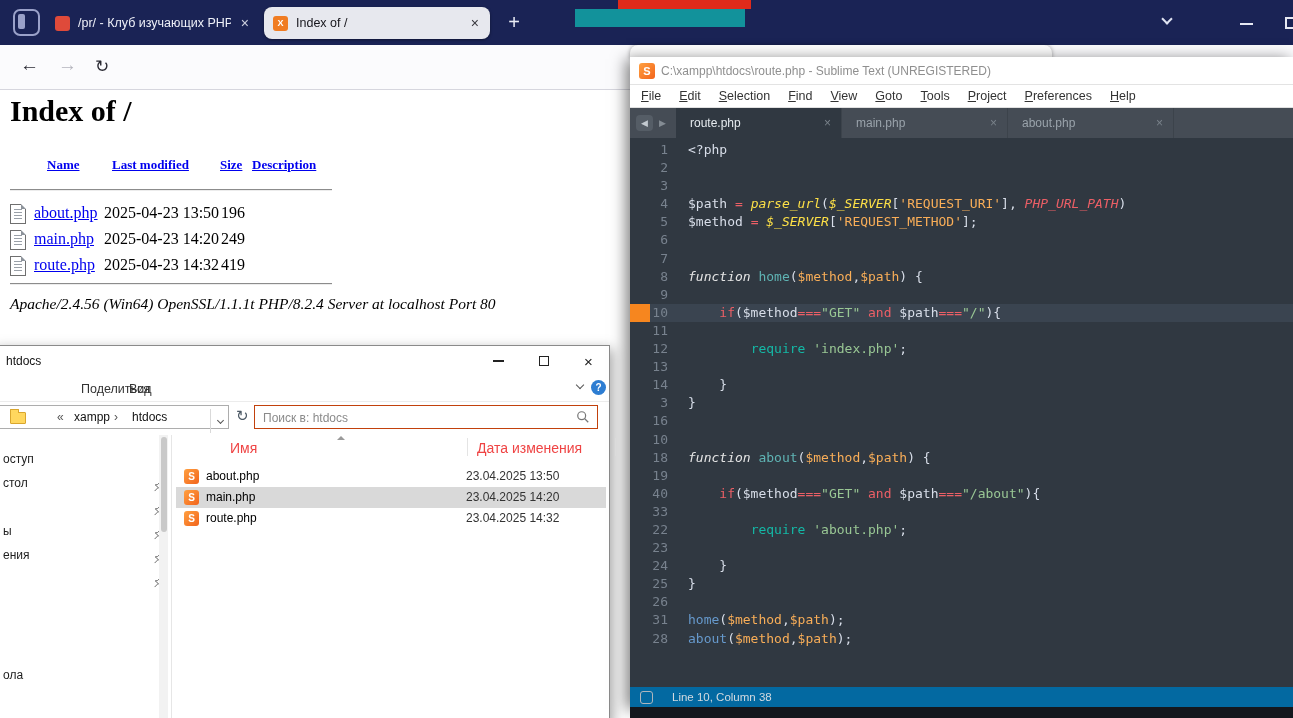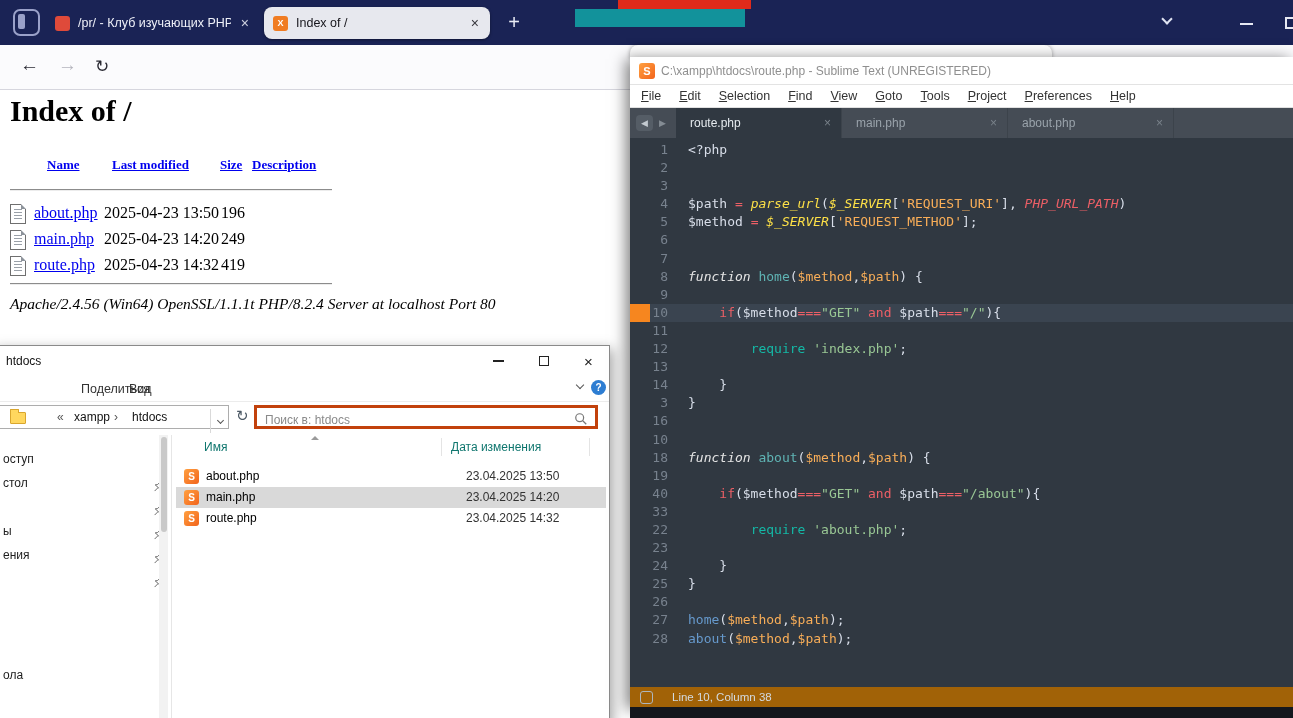--- a/index.html
+++ b/index.html
@@ -72,24 +72,24 @@
   .folder-ico{position:absolute;left:16px;top:6px;width:16px;height:12px;background:#ffd75e;border:1px solid #d9a62e;border-radius:1px}
   .folder-ico::before{content:"";position:absolute;left:-1px;top:-4px;width:7px;height:3px;background:#ffd75e;border:1px solid #d9a62e;border-bottom:none;border-radius:1px 1px 0 0}
   .crumb{position:absolute;top:4px;font-size:12px;color:#111}
   .crumb.chevL{left:63px;color:#555}
   .crumb.c1{left:80px}
   .crumb.sep{left:120px;color:#555}
   .crumb.c2{left:138px}
   .addr-drop{position:absolute;left:216px;top:3px;width:20px;height:24px;border-left:1px solid #d9d9d9;display:flex;align-items:center;justify-content:center;color:#555}
   .addr-drop .chev{width:5px;height:5px;border-width:0 1.5px 1.5px 0;margin-top:-2px}
   .refresh{position:absolute;left:243px;top:5px;font-size:15px;color:#4d5a66;cursor:pointer}
-  .search-box{position:absolute;left:261px;top:3px;width:344px;height:24px;border:3px solid #c2410c;background:#fff}
+  .search-box{position:absolute;left:261px;top:3px;width:344px;height:24px;border:1px solid #c2410c;background:#fff}
   .search-ph{position:absolute;left:8px;top:5px;font-size:12px;color:#8a8a8a}
   .search-ico{position:absolute;right:7px;top:4px}
-  .ex-headers{position:absolute;left:168px;top:89px;width:430px;height:24px;color:#0f766e;font-size:12px}
+  .ex-headers{position:absolute;left:194px;top:89px;width:430px;height:24px;color:#ef4444;font-size:14px}
   .ex-h-name{position:absolute;left:43px;top:5px}
   .ex-h-date{position:absolute;left:290px;top:5px}
   .tri-up{position:absolute;left:150px;top:1px;width:0;height:0;border-left:4px solid transparent;border-right:4px solid transparent;border-bottom:4px solid #9a9a9a}
   .colsep{position:absolute;top:3px;width:1px;height:18px;background:#e4e4e4}
   .colsep.s1{left:280px}.colsep.s2{left:428px}
   #explorer-files{position:absolute;left:183px;top:120px;width:430px}
   .f-row{position:relative;height:21px;cursor:default}
   .f-row.selected{background:var(--sel,#d9d9d9)}
   .f-ico{position:absolute;left:8px;top:3px}
   .subl-ico{display:inline-block;width:15px;height:15px;border-radius:3px;background:linear-gradient(135deg,#ffa040,#f2641c);color:#fff;font-weight:bold;font-size:10px;text-align:center;line-height:15px}
@@ -127,21 +127,21 @@
   .tk-p{color:#d8dee9}
   .tk-k{color:#ec5f66}
   .tk-ki{color:#ec5f66;font-style:italic}
   .tk-s{color:#99c794}
   .tk-o{color:#f9ae58}
   .tk-f{color:#5fb4b4}
   .tk-fc{color:#6699cc}
   .tk-bi{color:#fde047;font-style:italic}
   .tk-di{color:#e5e5e5;font-style:italic}
   .tk-d{color:#14b8a6}
-  .su-status{position:absolute;left:0;top:630px;width:100%;height:20px;background:#a16207;display:flex;align-items:center}
+  .su-status{position:absolute;left:0;top:630px;width:100%;height:20px;background:#0369a1;display:flex;align-items:center}
   .st-ico{position:absolute;left:10px;top:3.5px;width:13px;height:13px;border:1.5px solid #aeb6bd;border-radius:3px}
   .st-text{position:absolute;left:42px;font-size:11.5px;color:#d3dae0}
   .dark-strip{position:absolute;left:630px;top:707px;width:663px;height:11px;background:#14171d}
 </style>
 </head>
 <body>
 
 <div id="screen">
 
   <div class="ff-titlebar">
@@ -423,21 +423,21 @@
         </div>
         <div class="cl">
           <span class="ln">25</span>
           <span class="lc"><span class="tk-p">}</span></span>
         </div>
         <div class="cl">
           <span class="ln">26</span>
           <span class="lc"></span>
         </div>
         <div class="cl">
-          <span class="ln">27</span>
+          <span class="ln">31</span>
           <span class="lc"><span class="tk-fc">home</span><span class="tk-p">(</span><span class="tk-o">$method</span><span class="tk-p">,</span><span class="tk-o">$path</span><span class="tk-p">);</span></span>
         </div>
         <div class="cl">
           <span class="ln">28</span>
           <span class="lc"><span class="tk-fc">about</span><span class="tk-p">(</span><span class="tk-o">$method</span><span class="tk-p">,</span><span class="tk-o">$path</span><span class="tk-p">);</span></span>
         </div>
       </div>
     <div class="su-status">
       <span class="st-ico"></span>
       <span class="st-text">Line 10, Column 38</span>

